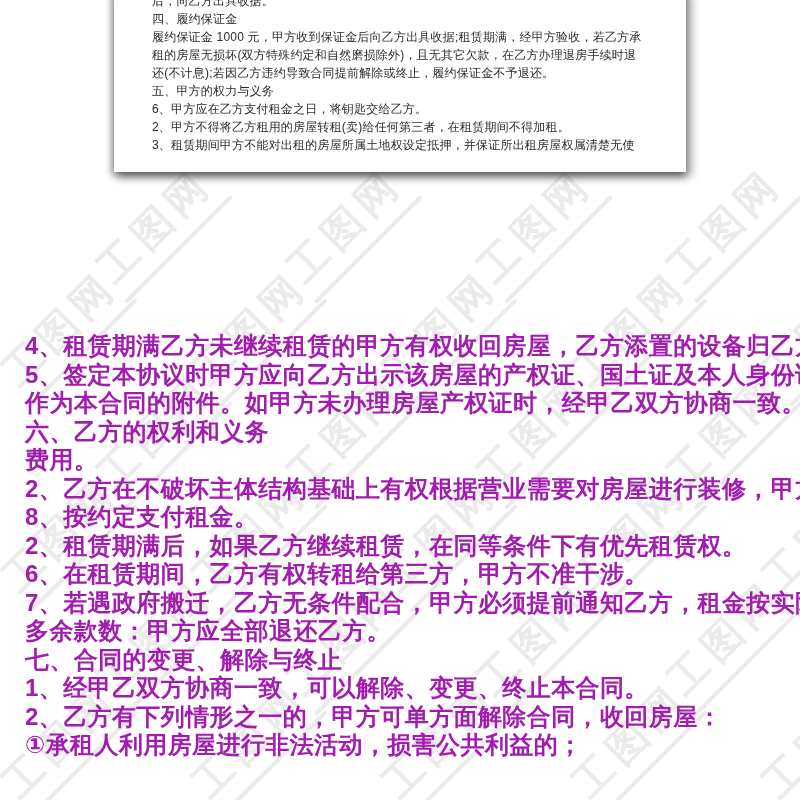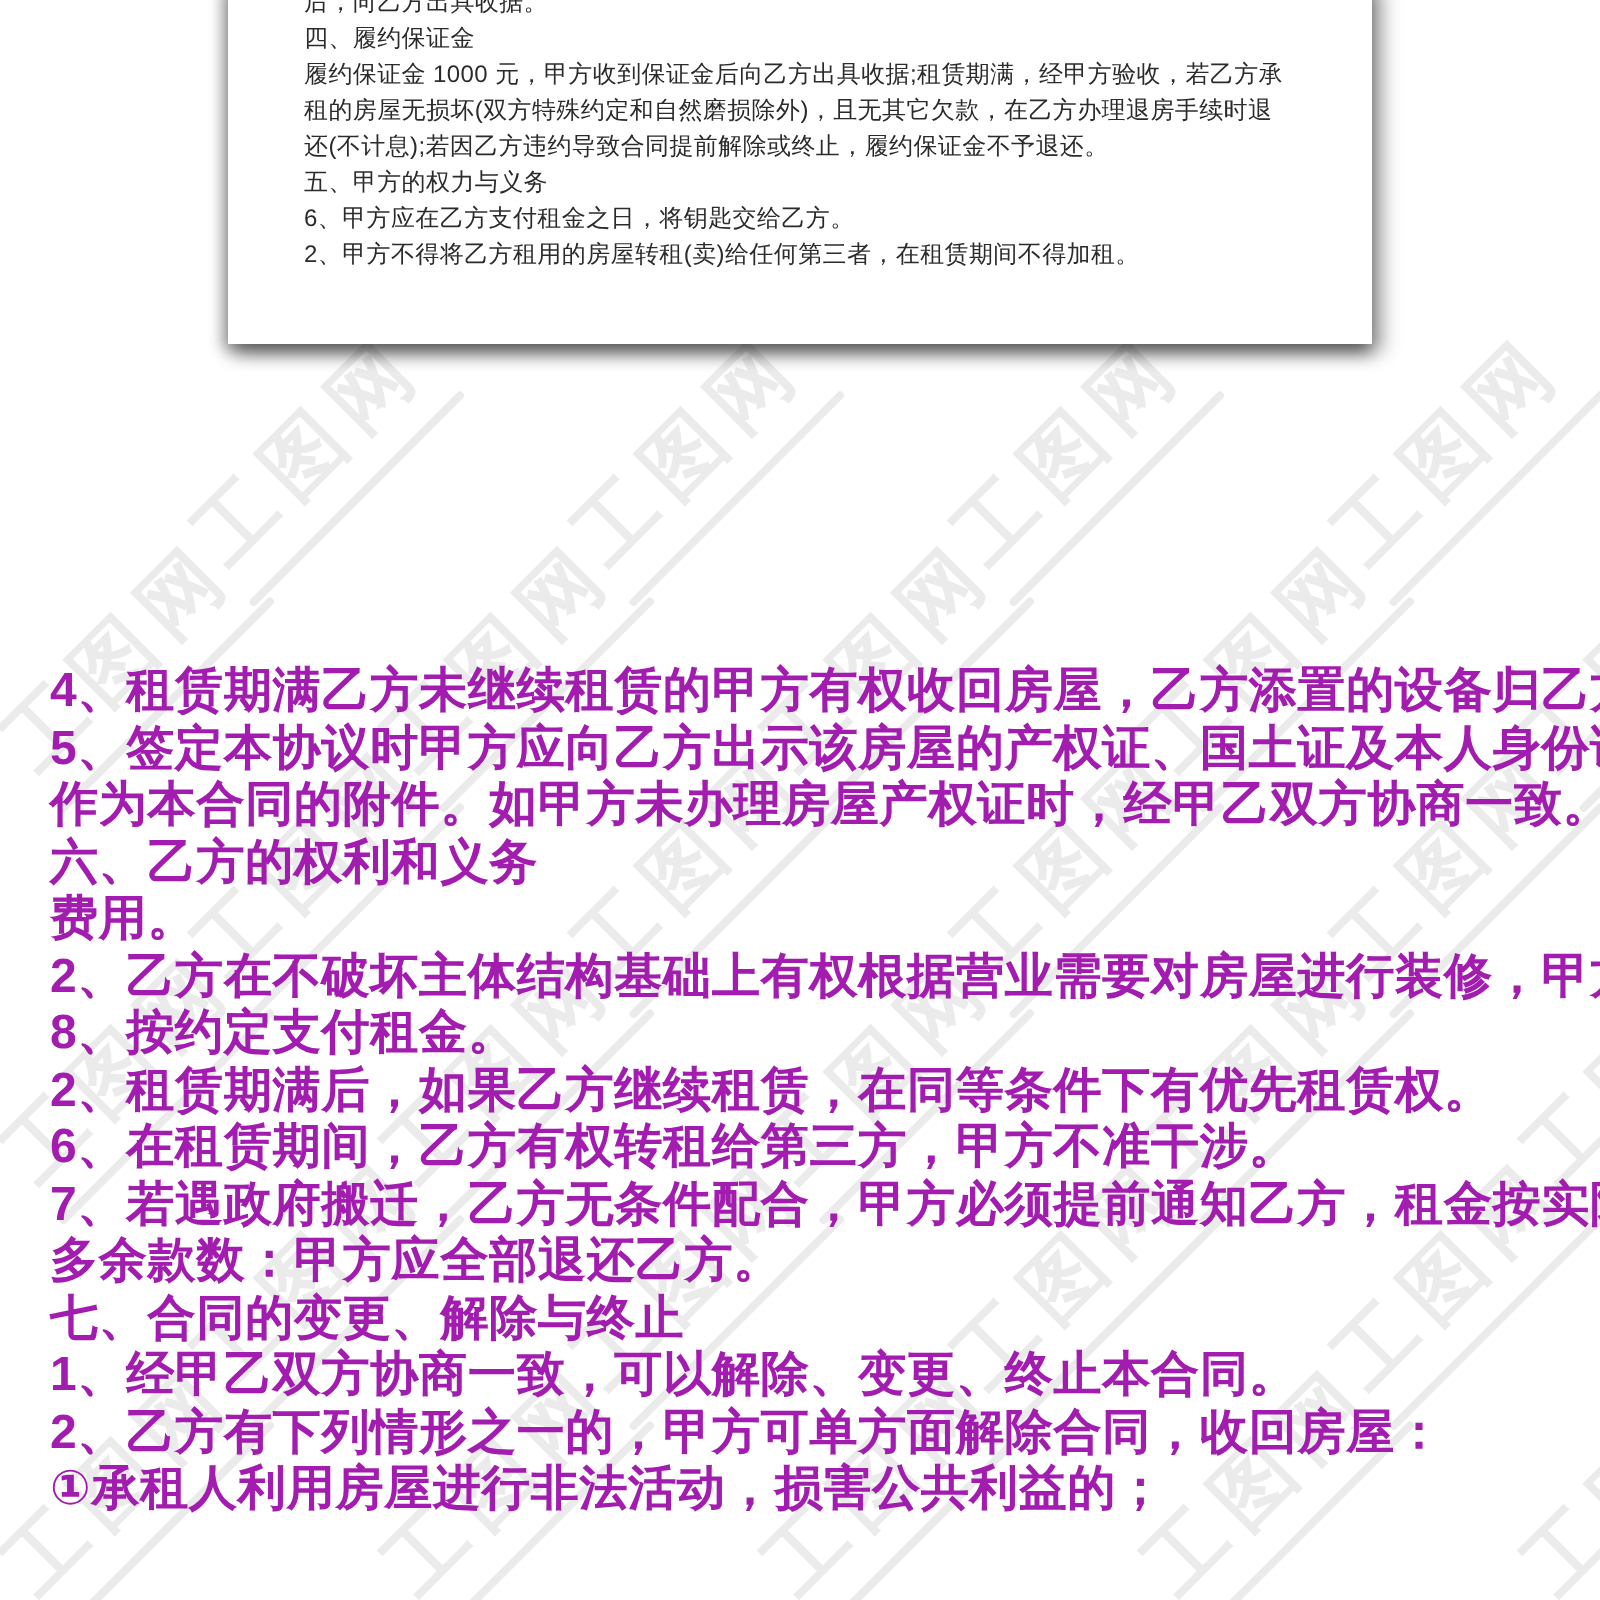--- a/index.html
+++ b/index.html
@@ -207,20 +207,21 @@
   <div id="doc-card">
     <div>
         <div class="doc-line">后，向乙方出具收据。</div>
         <div class="doc-line">四、履约保证金</div>
         <div class="doc-line">履约保证金 1000 元，甲方收到保证金后向乙方出具收据;租赁期满，经甲方验收，若乙方承</div>
         <div class="doc-line">租的房屋无损坏(双方特殊约定和自然磨损除外)，且无其它欠款，在乙方办理退房手续时退</div>
         <div class="doc-line">还(不计息);若因乙方违约导致合同提前解除或终止，履约保证金不予退还。</div>
         <div class="doc-line">五、甲方的权力与义务</div>
         <div class="doc-line">6、甲方应在乙方支付租金之日，将钥匙交给乙方。</div>
         <div class="doc-line">2、甲方不得将乙方租用的房屋转租(卖)给任何第三者，在租赁期间不得加租。</div>
+        <div class="doc-line">3、租赁期间甲方不能对出租的房屋所属土地权设定抵押，并保证所出租房屋权属清楚无使</div>
       </div>
   </div>
 
   <div id="body-text">
     <div>
         <div class="body-line">4、租赁期满乙方未继续租赁的甲方有权收回房屋，乙方添置的设备归乙方所有。</div>
         <div class="body-line">5、签定本协议时甲方应向乙方出示该房屋的产权证、国土证及本人身份证原件并将复印件</div>
         <div class="body-line">作为本合同的附件。如甲方未办理房屋产权证时，经甲乙双方协商一致。</div>
         <div class="body-line">六、乙方的权利和义务</div>
         <div class="body-line">费用。</div>

